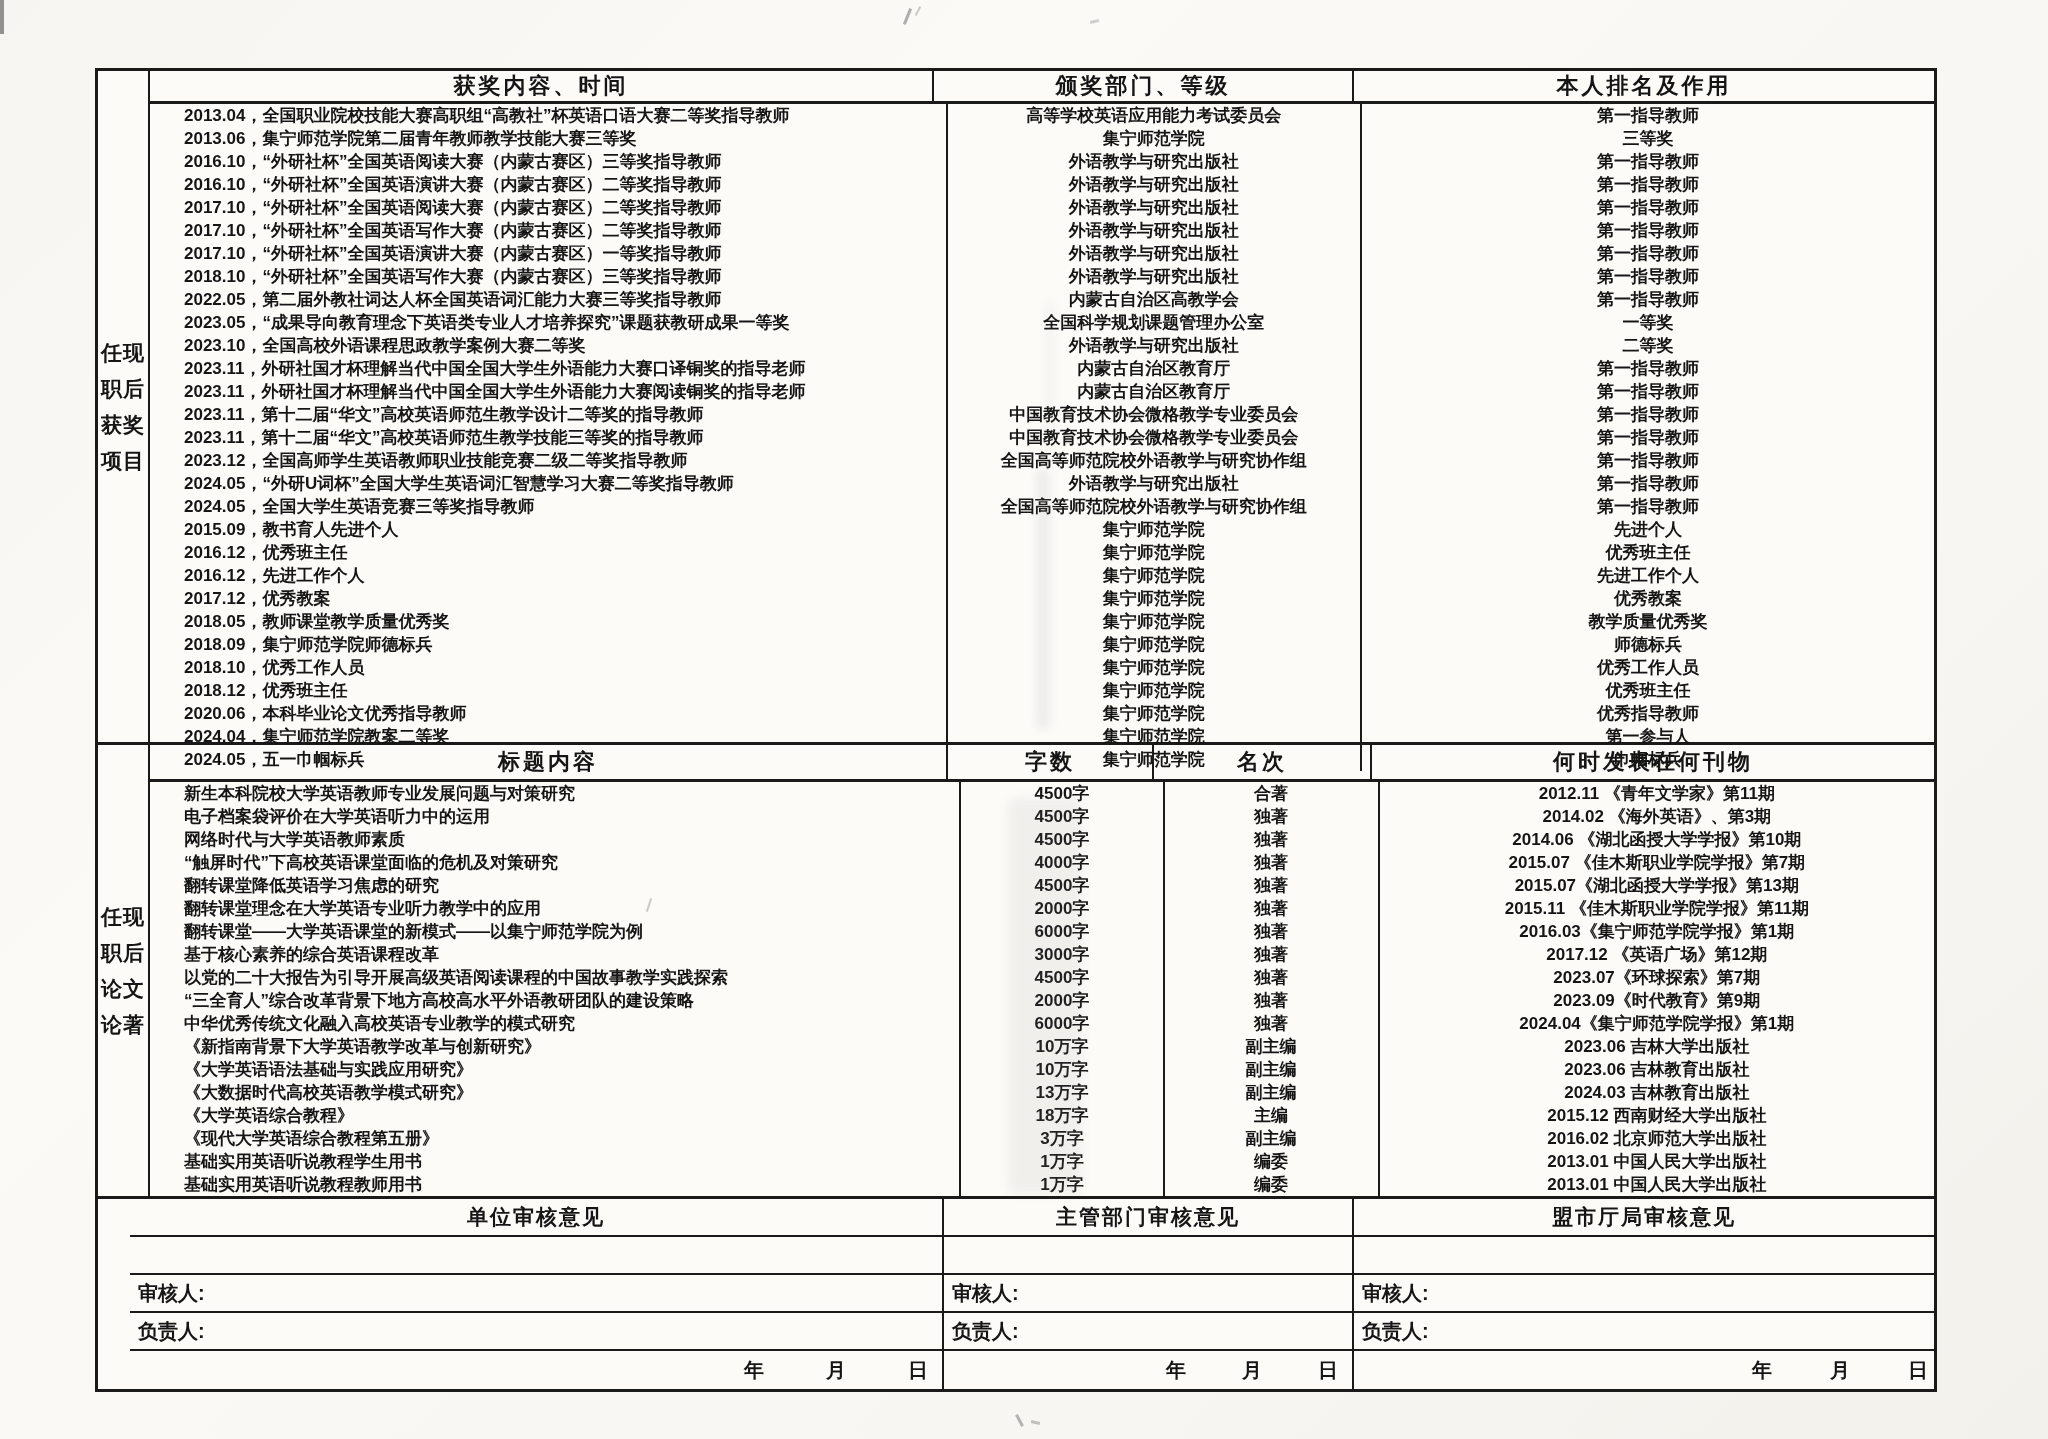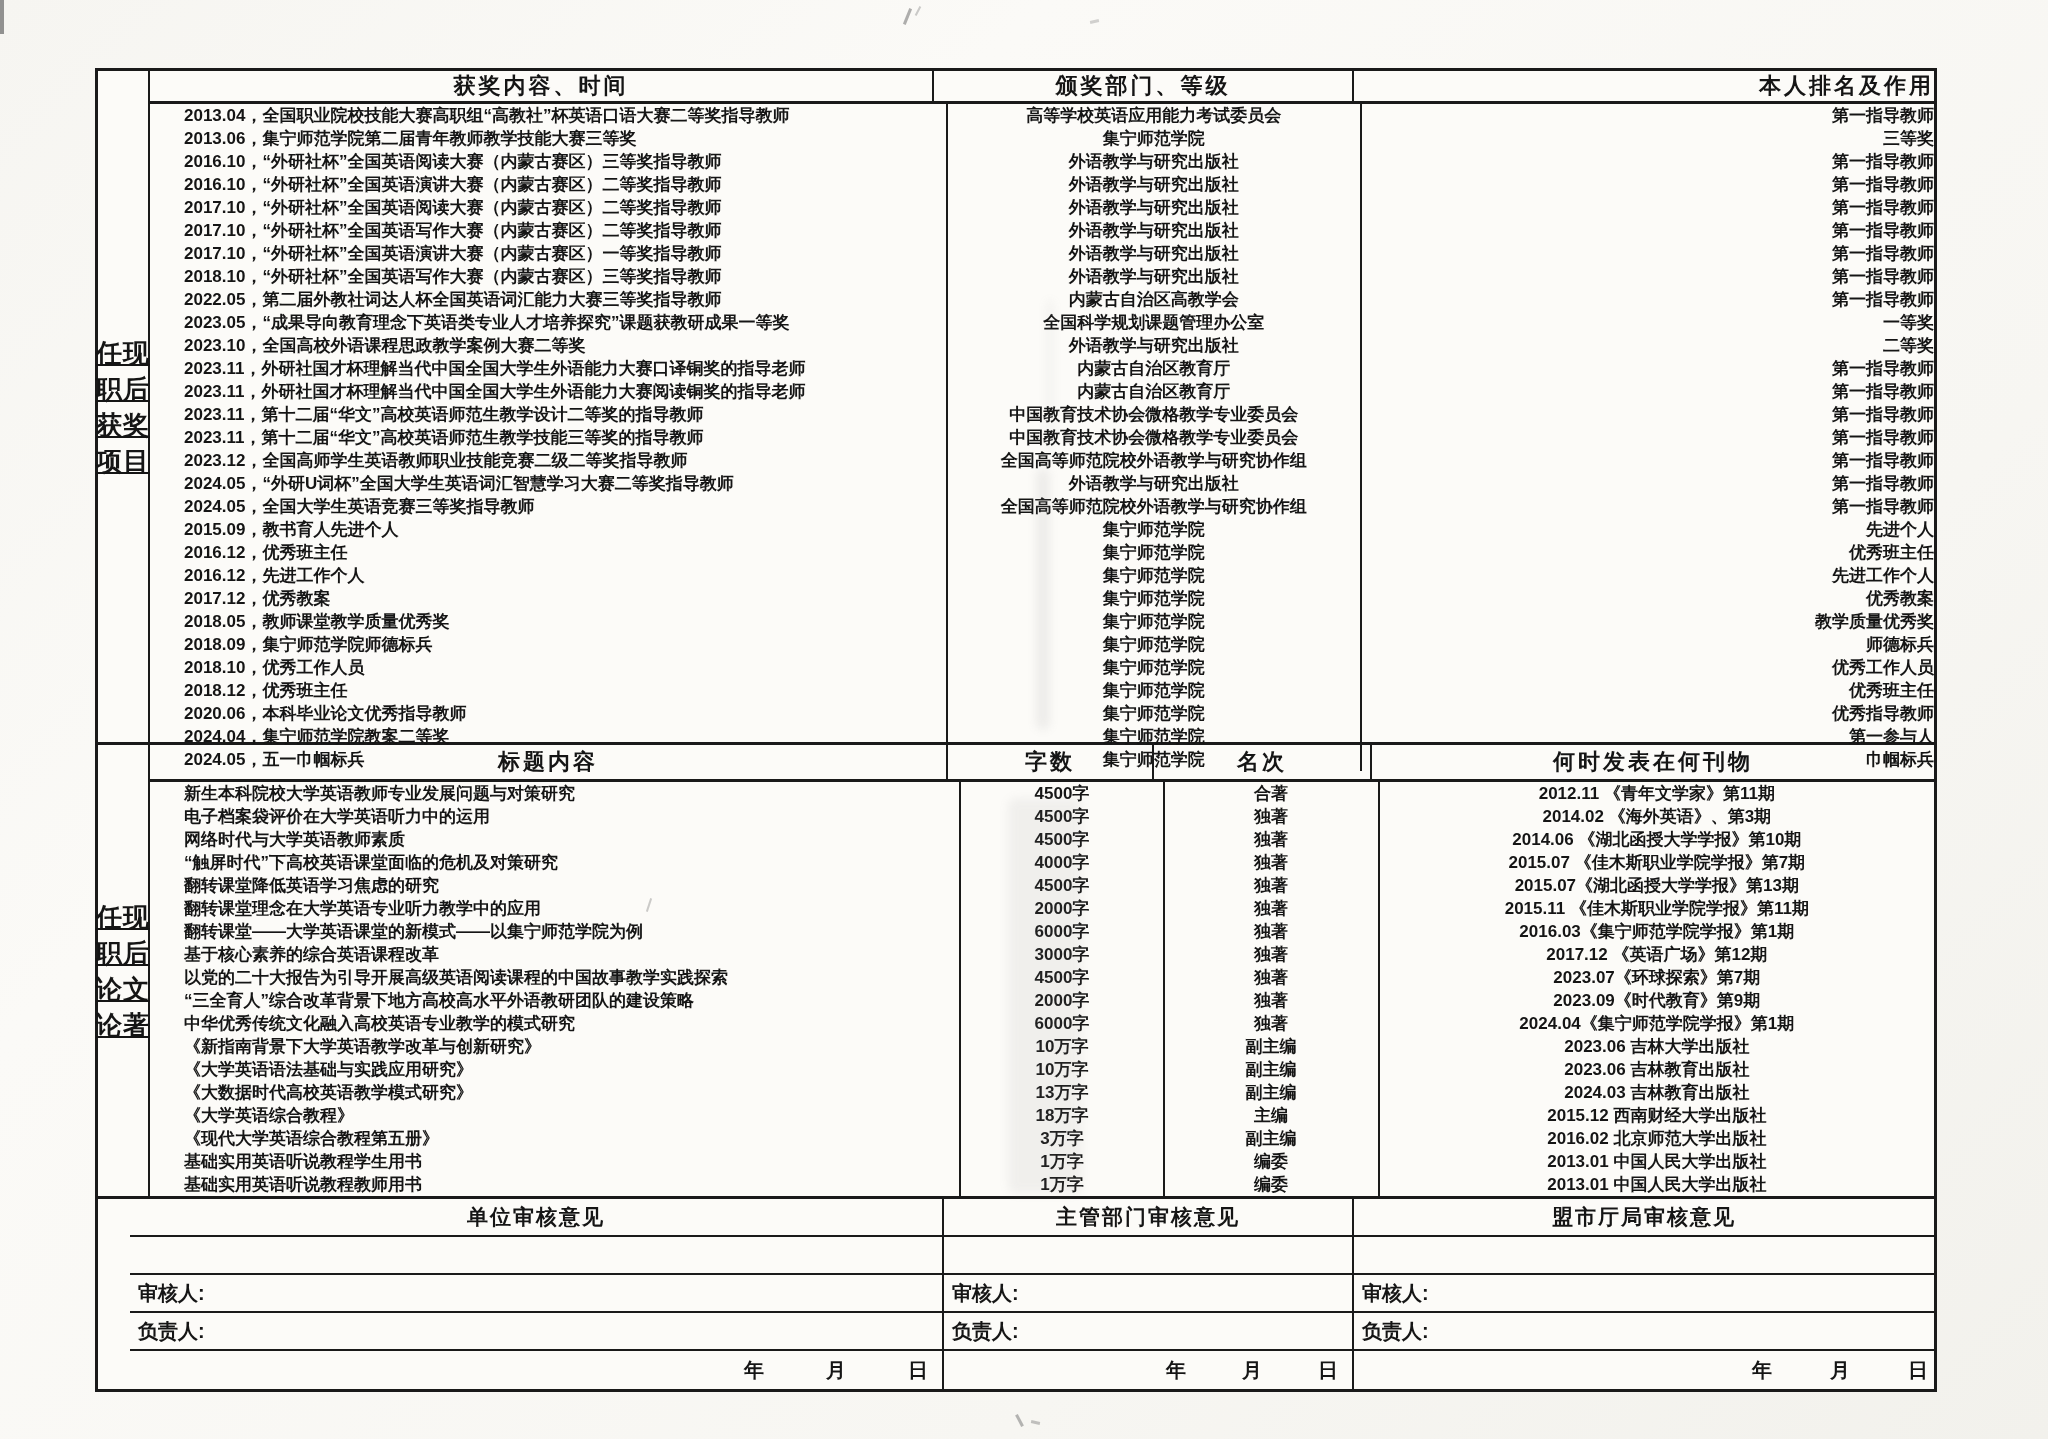--- a/index.html
+++ b/index.html
@@ -17,40 +17,40 @@
     position:absolute;left:95px;top:68px;width:1842px;height:1324px;
     border:3px solid #1a1a1a;box-sizing:border-box;background:#fcfbf8;
   }
   .sec{display:flex;box-sizing:border-box;width:100%;}
   .sec-awards{height:674px;border-bottom:3px solid #1a1a1a;}
   .sec-pubs{height:454px;border-bottom:3px solid #1a1a1a;}
   .sec-review{height:190px;}
   .rowlabel{
     width:52px;box-sizing:border-box;border-right:2px solid #1a1a1a;
     display:flex;flex-direction:column;align-items:center;justify-content:center;
-    gap:12px;font-size:26px;letter-spacing:1px;line-height:24px;text-align:right;text-decoration:underline;
+    gap:12px;font-size:21px;letter-spacing:1px;line-height:24px;text-align:right;
   }
   .rowlabel div{white-space:nowrap;}
   .sec-main{flex:1;display:flex;flex-direction:column;box-sizing:border-box;min-width:0;}
   .hdr-row{display:flex;box-sizing:border-box;}
   .hdr-row .cell{border-bottom:3px solid #1a1a1a;}
   .aw-hdr{height:70px;}
   .pu-hdr{height:50px;}
   .cell{
     box-sizing:border-box;border-right:2px solid #1a1a1a;
     display:flex;align-items:center;justify-content:center;
     white-space:nowrap;overflow:visible;
   }
   .cell.last{border-right:none;}
   .cell.left{justify-content:flex-start;padding-left:10px;}
   .hdr-txt{font-size:22px;letter-spacing:3px;}
   .body-rows{flex:1;display:flex;flex-direction:column;}
   .body-rows .trow{flex:1;display:flex;min-height:0;padding-left:24px;}
   .trow .cell{font-size:17px;border-top:none;}
-  .aw-c1{width:784px;} .aw-c2{width:420px;} .aw-c3{width:580px;justify-content:flex-end;}
+  .aw-c1{width:784px;} .aw-c2{width:420px;} .aw-c3{width:580px;}
   .pu-c1{width:798px;text-align:center;} .pu-c2{width:206px;} .pu-c3{width:218px;} .pu-c4{width:562px;text-align:right;}
   .rv-col{box-sizing:border-box;border-right:2px solid #1a1a1a;display:flex;flex-direction:column;}
   .rv-col.last{border-right:none;}
   .rv-c1{width:846px;padding-left:32px;} .rv-c2{width:410px;} .rv-c3{width:580px;}
   .rv-row{height:38px;box-sizing:border-box;border-bottom:2px solid #1a1a1a;display:flex;align-items:center;}
   .rv-row.title{justify-content:center;font-size:21px;letter-spacing:2px;}
   .rv-row.lbl{padding-left:8px;font-size:20px;}
   .rv-row.date{border-bottom:none;justify-content:flex-end;font-size:20px;}
   .rv-c1 .date{gap:62px;padding-right:14px;}
   .rv-c2 .date{gap:56px;padding-right:14px;}

